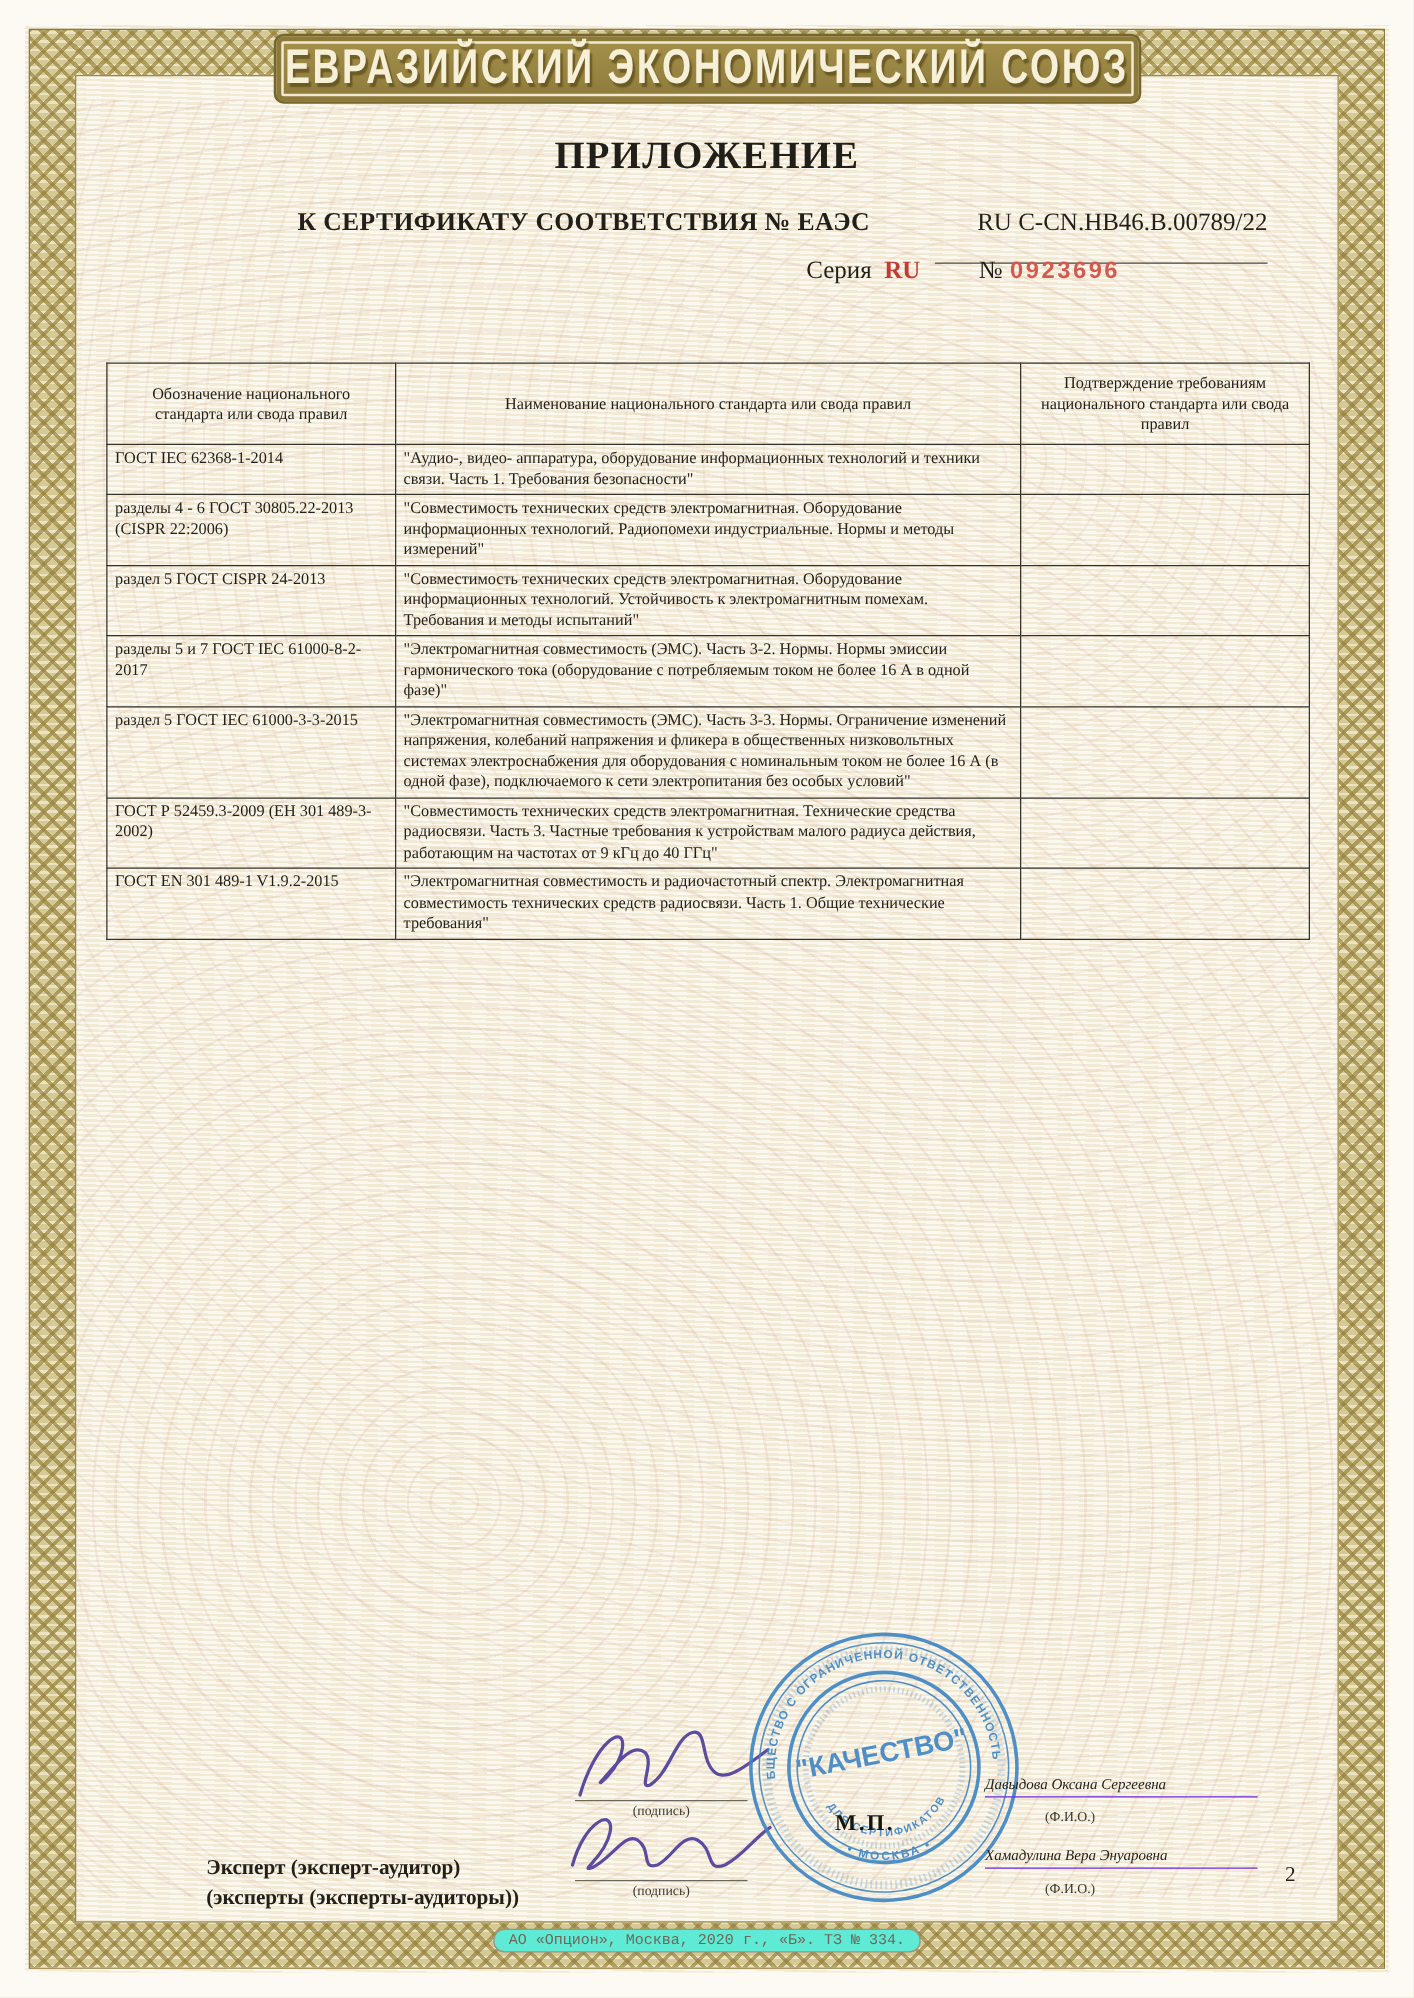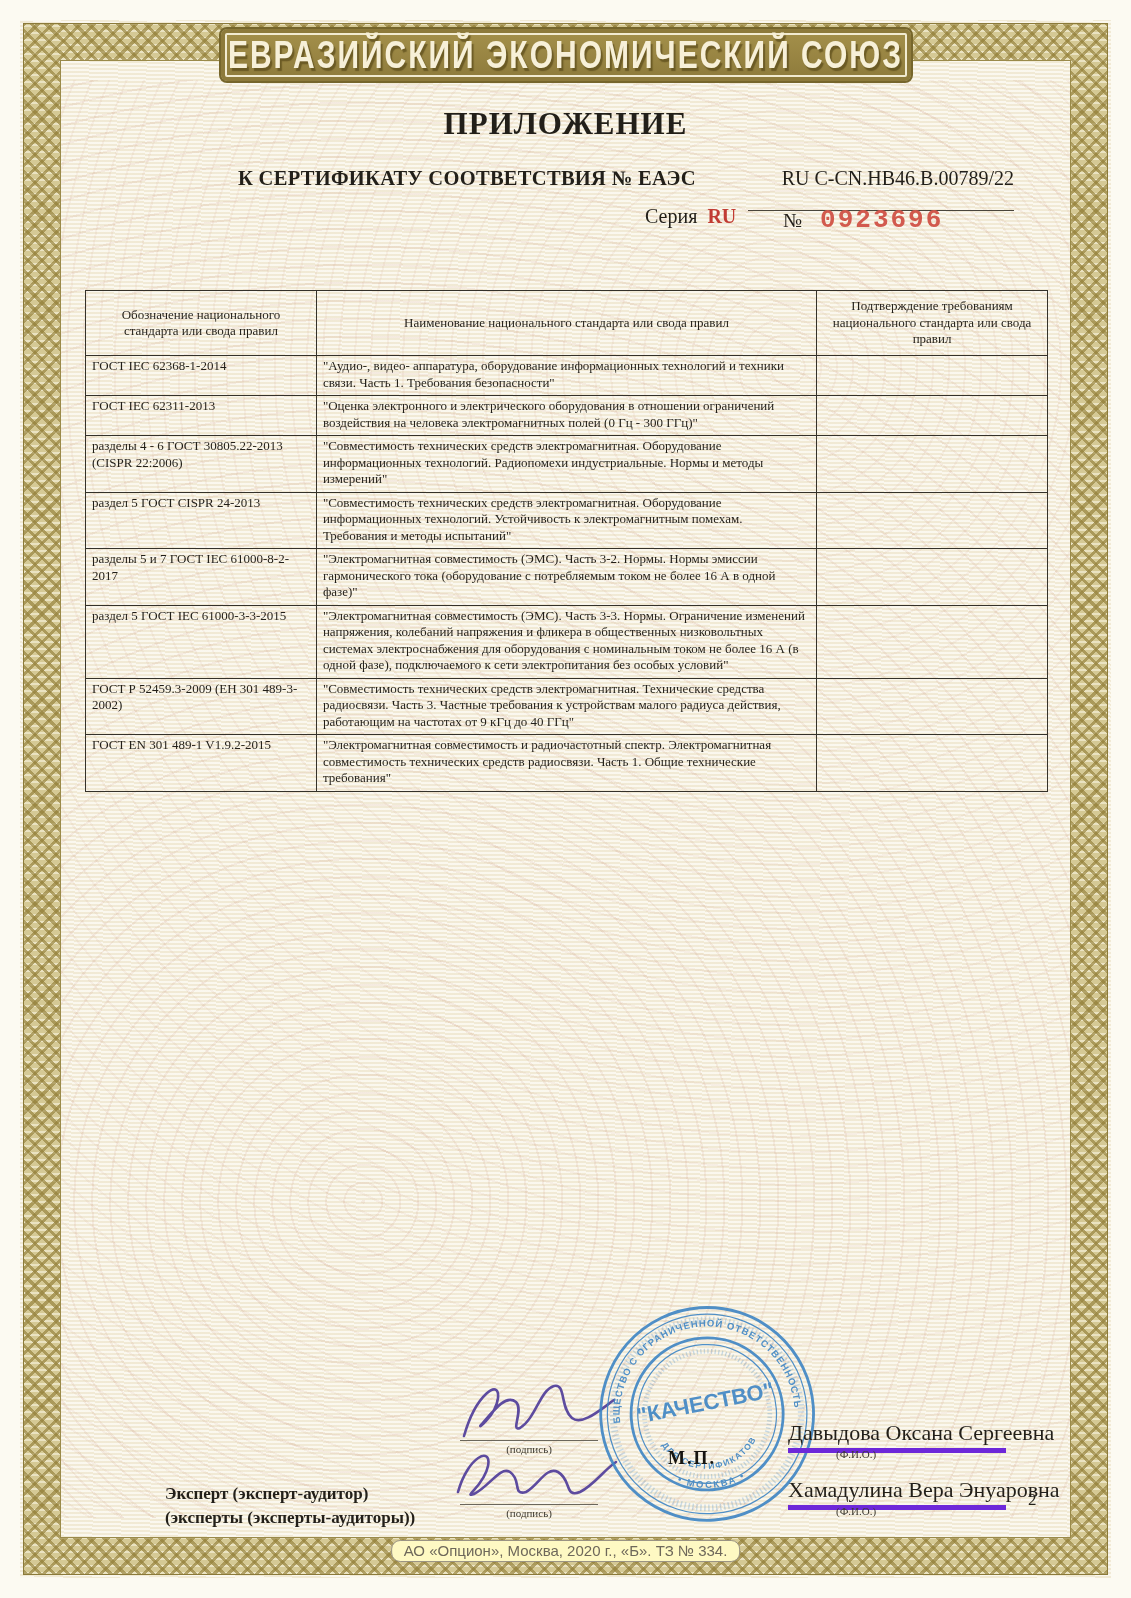--- a/index.html
+++ b/index.html
@@ -46,22 +46,22 @@
   }
   
   .doc-title{position:absolute; top:106px; left:0; width:100%; text-align:center;
     font-size:31px; font-weight:bold; letter-spacing:1px;}
   .subtitle{position:absolute; top:167px; left:238px; font-size:20.5px; font-weight:bold; letter-spacing:.3px;}
   .certnum{position:absolute; top:167px; left:748px; width:266px; text-align:right;
     font-size:20px; border-bottom:1.5px solid #4a463c; padding-bottom:20px;}
   .series{position:absolute; top:205px; left:645px; font-size:20px;}
   .series .red{color:#c13c33; font-weight:bold; margin-left:10px;}
   .number{position:absolute; top:205px; left:783px; font-size:20px;}
-  .number .digits{font-family:Liberation Mono, monospace; font-weight:bold;
-    color:#d25a4e; letter-spacing:2px; margin-left:18px; font-size:26px;}
+  .number .digits{font-family:Liberation Sans, sans-serif; font-weight:bold;
+    color:#d25a4e; letter-spacing:2px; margin-left:6px; font-size:19px;}
   .intro{position:absolute; top:246px; left:0; width:100%; text-align:center;
     font-size:15.5px; line-height:1.35;}
   
   table.std{position:absolute; left:85px; top:290px; width:963px; border-collapse:collapse;
     font-size:13px; line-height:1.27; table-layout:fixed;}
   table.std th, table.std td{border:1.8px solid #35322a; padding:2px 6px 4px 6px; vertical-align:top;}
   table.std th{font-weight:normal; text-align:center; vertical-align:middle; height:56px; padding:4px 8px;}
   col.c1{width:24%} col.c2{width:52%} col.c3{width:24%}
   
   .role1{position:absolute; left:165px; top:1422px; width:300px; font-size:17px; font-weight:bold; line-height:1.35;}
@@ -70,30 +70,30 @@
   .sigline{position:absolute; border-bottom:1px solid #6b675c; width:138px; left:460px;}
   .sigline.s1{top:1400px; height:40px;}
   .sigline.s2{top:1464px; height:40px;}
   .sigcap{position:absolute; left:460px; width:138px; text-align:center; font-size:11px; color:#3c382f;}
   .sigcap.c1{top:1443px} .sigcap.c2{top:1507px}
   .sigsvg{position:absolute; pointer-events:none;}
   .sigsvg.v1{left:448px; top:1372px;}
   .sigsvg.v2{left:446px; top:1440px;}
   .stamp{position:absolute; left:593px; top:1298px; width:228px; height:228px; opacity:.9; transform:rotate(-4deg);}
   .mp{position:absolute; left:668px; top:1448px; font-size:18px; font-weight:bold; letter-spacing:2px; color:#17140f;}
-  .fname{position:absolute; left:788px; width:218px; font-size:22px; border-bottom:5px solid #6d28d9;
-    padding-bottom:2px; white-space:nowrap;}
+  .fname{position:absolute; left:788px; width:218px; font-size:12px; border-bottom:1px solid #6d28d9;
+    padding-bottom:2px; white-space:nowrap;font-style:italic;}
   .fname.n1{top:1420px} .fname.n2{top:1477px}
   .fiocap{position:absolute; left:800px; font-size:11px; color:#3c382f;margin-left:36px;}
   .fiocap.f1{top:1448px} .fiocap.f2{top:1505px}
   .pagenum{position:absolute; left:1028px; top:1490px; font-size:17px;}
   .imprint{position:absolute; bottom:36px; left:50%; transform:translateX(-50%);
-    background:#fef9c3; border:1px solid #9a9383; border-radius:9px;
-    padding:1px 12px 2px 12px; font-family:Liberation Sans, sans-serif;
-    font-size:15px; color:#6e685a; white-space:nowrap;}
+    background:#5eead4; border:1px solid #9a9383; border-radius:9px;
+    padding:1px 12px 2px 12px; font-family:Liberation Mono, monospace;
+    font-size:12px; color:#6e685a; white-space:nowrap;}
 </style>
 </head>
 <body>
 
 <div class="page">
   <div class="paper"></div>
   <div class="wm1"></div>
   <div class="wm2"></div>
 
   <div class="bframe">
@@ -130,25 +130,20 @@
       <tr>
         <th>Обозначение национального стандарта или свода правил</th>
         <th>Наименование национального стандарта или свода правил</th>
         <th>Подтверждение требованиям национального стандарта или свода правил</th>
       </tr>
     </thead>
     <tbody>
       <tr>
         <td>ГОСТ IEC 62368-1-2014</td>
         <td>"Аудио-, видео- аппаратура, оборудование информационных технологий и техники связи. Часть 1. Требования безопасности"</td>
-        <td></td>
-      </tr>
-      <tr>
-        <td>ГОСТ IEC 62311-2013</td>
-        <td>"Оценка электронного и электрического оборудования в отношении ограничений воздействия на человека электромагнитных полей (0 Гц - 300 ГГц)"</td>
         <td></td>
       </tr>
       <tr>
         <td>разделы 4 - 6 ГОСТ 30805.22-2013 (CISPR 22:2006)</td>
         <td>"Совместимость технических средств электромагнитная. Оборудование информационных технологий. Радиопомехи индустриальные. Нормы и методы измерений"</td>
         <td></td>
       </tr>
       <tr>
         <td>раздел 5 ГОСТ CISPR 24-2013</td>
         <td>"Совместимость технических средств электромагнитная. Оборудование информационных технологий. Устойчивость к электромагнитным помехам. Требования и методы испытаний"</td>

